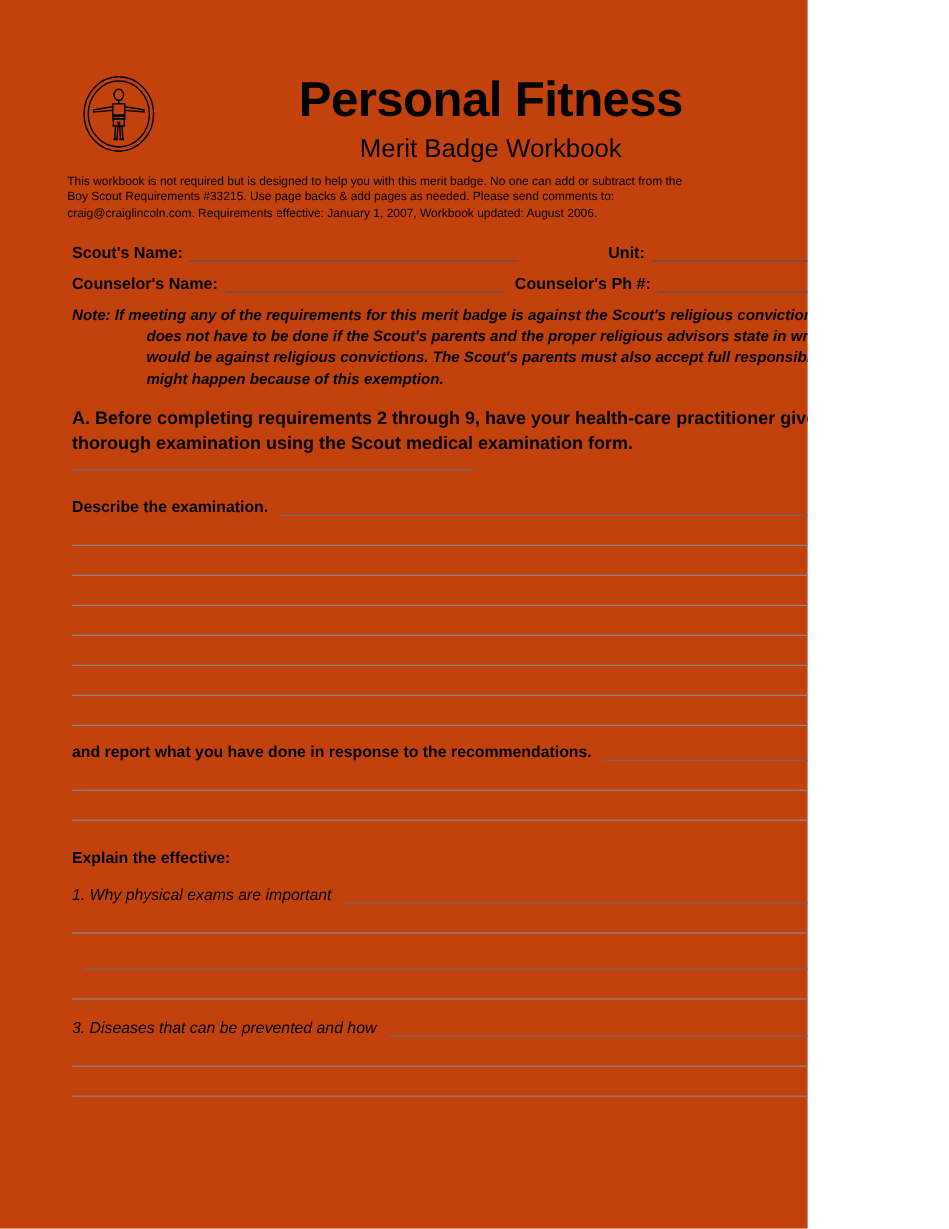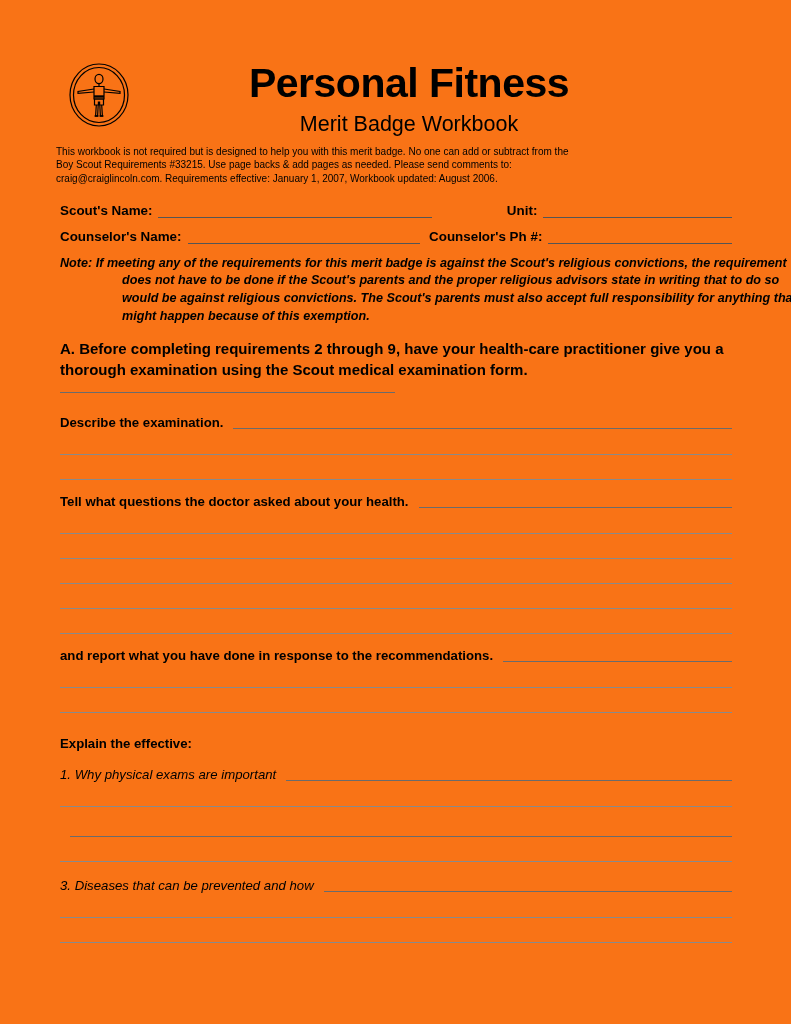--- a/index.html
+++ b/index.html
@@ -6,23 +6,23 @@
     margin: 0;
     padding: 0;
     background: #ffffff;
   }
   body {
     font-family: "Liberation Sans", sans-serif;
     color: #000000;
   }
   .page {
     position: relative;
-    width: 791px;
+    width: 673px;
     height: 1024px;
-    background: #f97316;
+    background: #c2410c;
     overflow: hidden;
     box-sizing: border-box;
   }
   .content {
     position: absolute;
     left: 60px;
     top: 0;
     width: 672px;
   }
 
@@ -118,21 +118,21 @@
   .req-a .tail-rule {
     display: inline-block;
     vertical-align: 3px;
     border-bottom: 1.3px solid #6b6b6b;
     height: 1px;
   }
 
   
   .prompt {
     display: flex;
-    align-items: flex-start;
+    align-items: center;
     margin-top: 14px;
     font-size: 13.2px;
     font-weight: bold;
     white-space: nowrap;
   }
   .prompt.plain { font-weight: normal; font-style: italic; }
   .prompt-text { flex: 0 0 auto; }
   .prompt-rule {
     flex: 1 1 auto;
     border-bottom: 1.3px solid #6b6b6b;
@@ -224,24 +224,20 @@
 
     <div class="req-a"><span>A.  Before completing requirements 2 through 9, have your health-care practitioner give you a thorough examination using the Scout medical examination form.</span><span class="tail-rule" style="width:335px;"></span></div>
 
     <div class="prompt">
       <span class="prompt-text">Describe the examination.</span>
       <span class="prompt-rule"></span>
     </div>
     <div class="blank-rule"></div>
     <div class="blank-rule"></div>
 
-    <div class="prompt">
-      <span class="prompt-text">Tell what questions the doctor asked about your health.</span>
-      <span class="prompt-rule"></span>
-    </div>
     <div class="blank-rule"></div>
     <div class="blank-rule"></div>
     <div class="blank-rule"></div>
 
     <div class="blank-rule"></div>
     <div class="blank-rule"></div>
 
     <div class="prompt">
       <span class="prompt-text">and report what you have done in response to the recommendations.</span>
       <span class="prompt-rule"></span>

